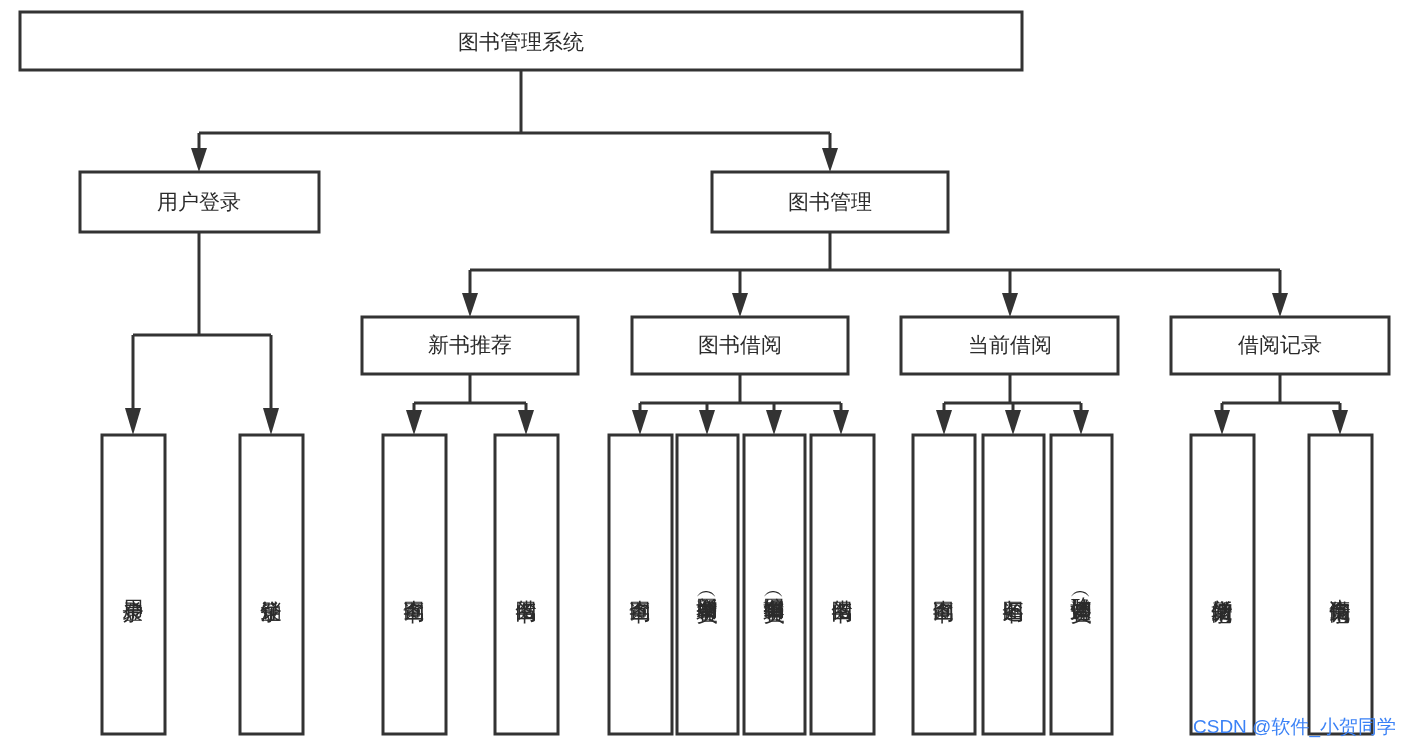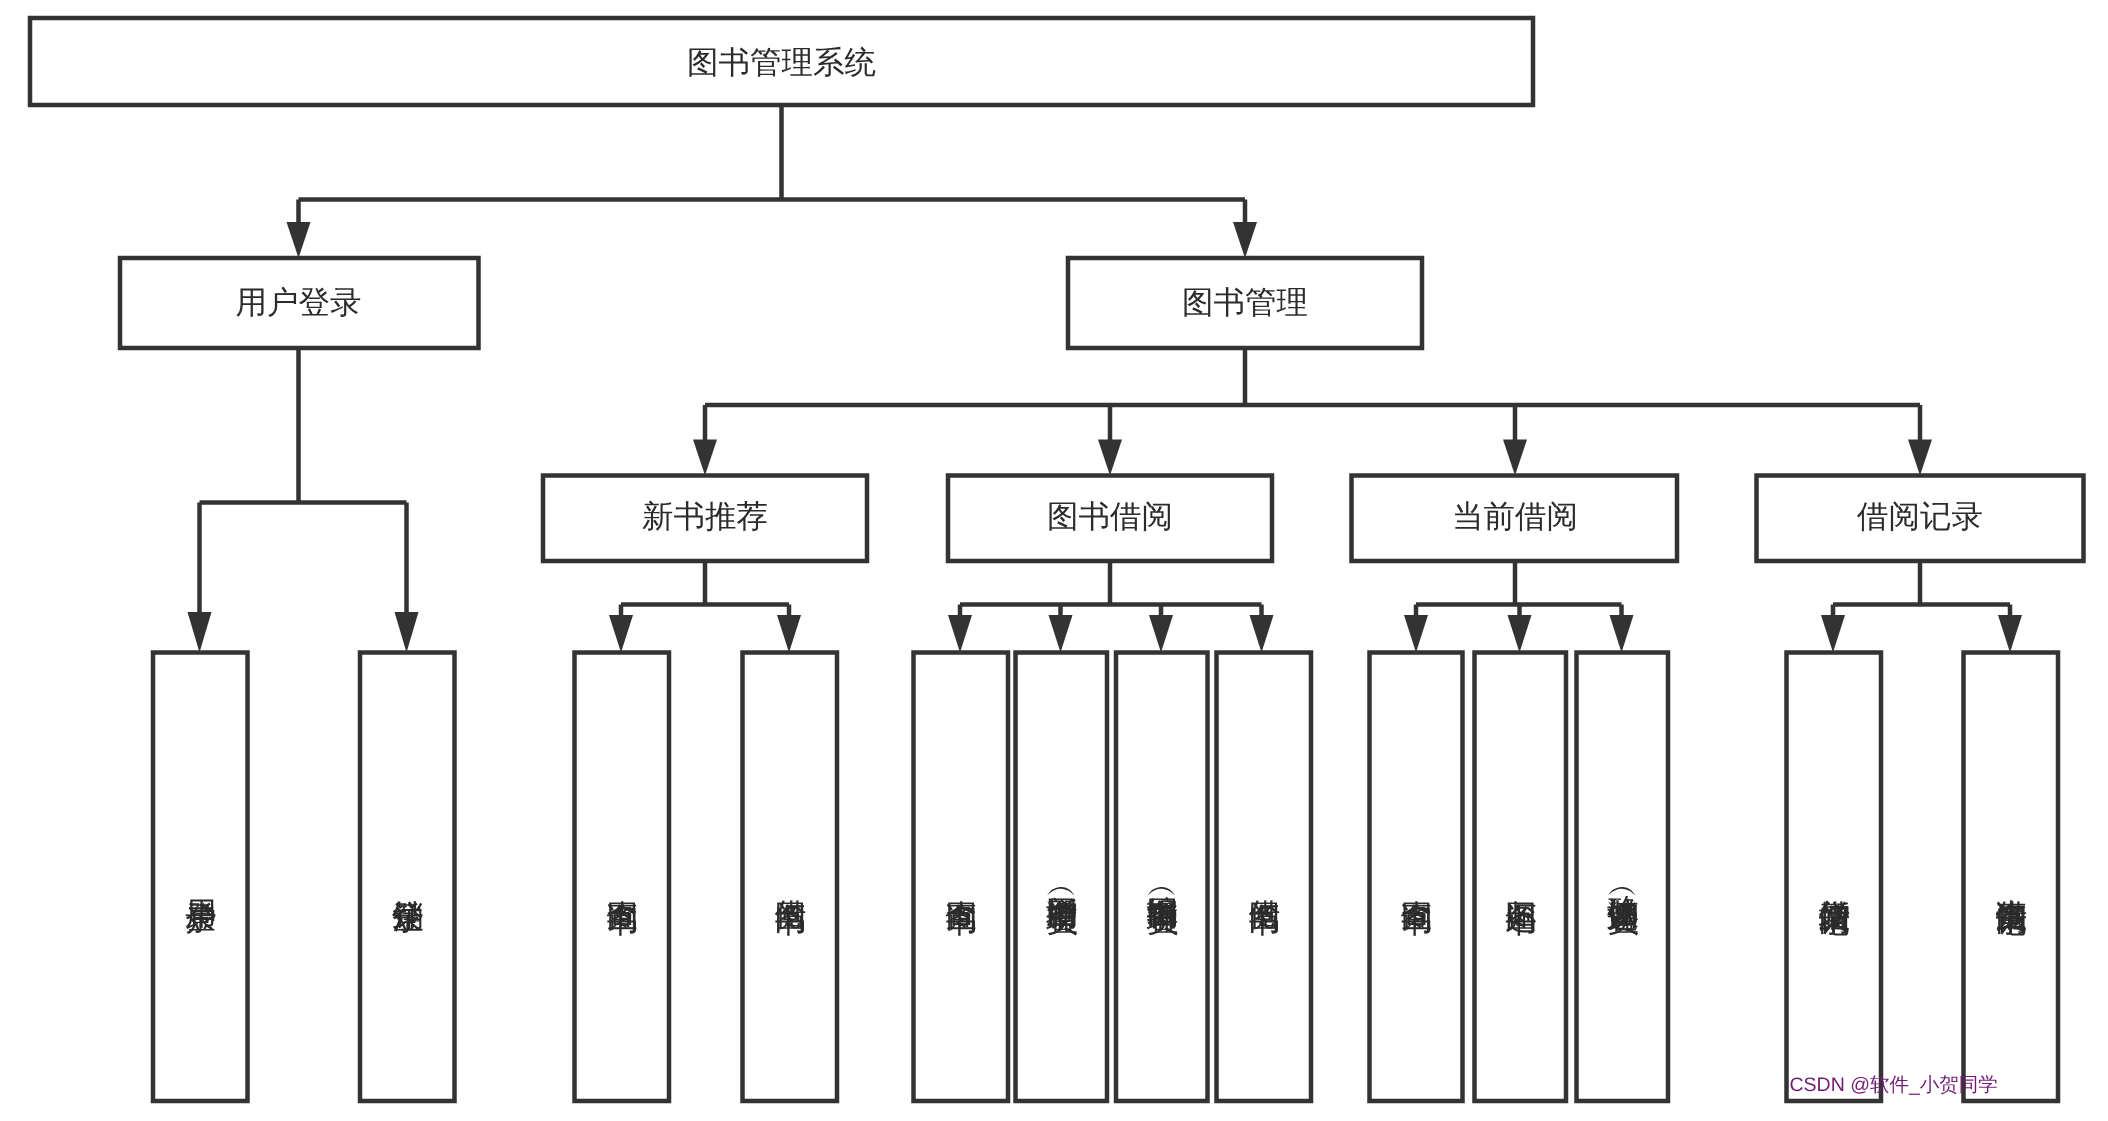--- a/index.html
+++ b/index.html
@@ -58,22 +58,22 @@
     color: #2b2b2b;
     writing-mode: vertical-rl;
     text-orientation: upright;
     letter-spacing: 1px;
     line-height: 1;
     pointer-events: none;
   }
   .watermark {
     position: absolute;
     font-family: "Liberation Sans", "DejaVu Sans", sans-serif;
-    font-size: 13px;
-    color: #701a75;
+    font-size: 19px;
+    color: #3b82f6;
     white-space: nowrap;
   }
 </style>
 </head>
 <body>
 
 <div id="diagram-root">
 
   <svg class="diagram-canvas" viewBox="0 0 1405 747">
 

